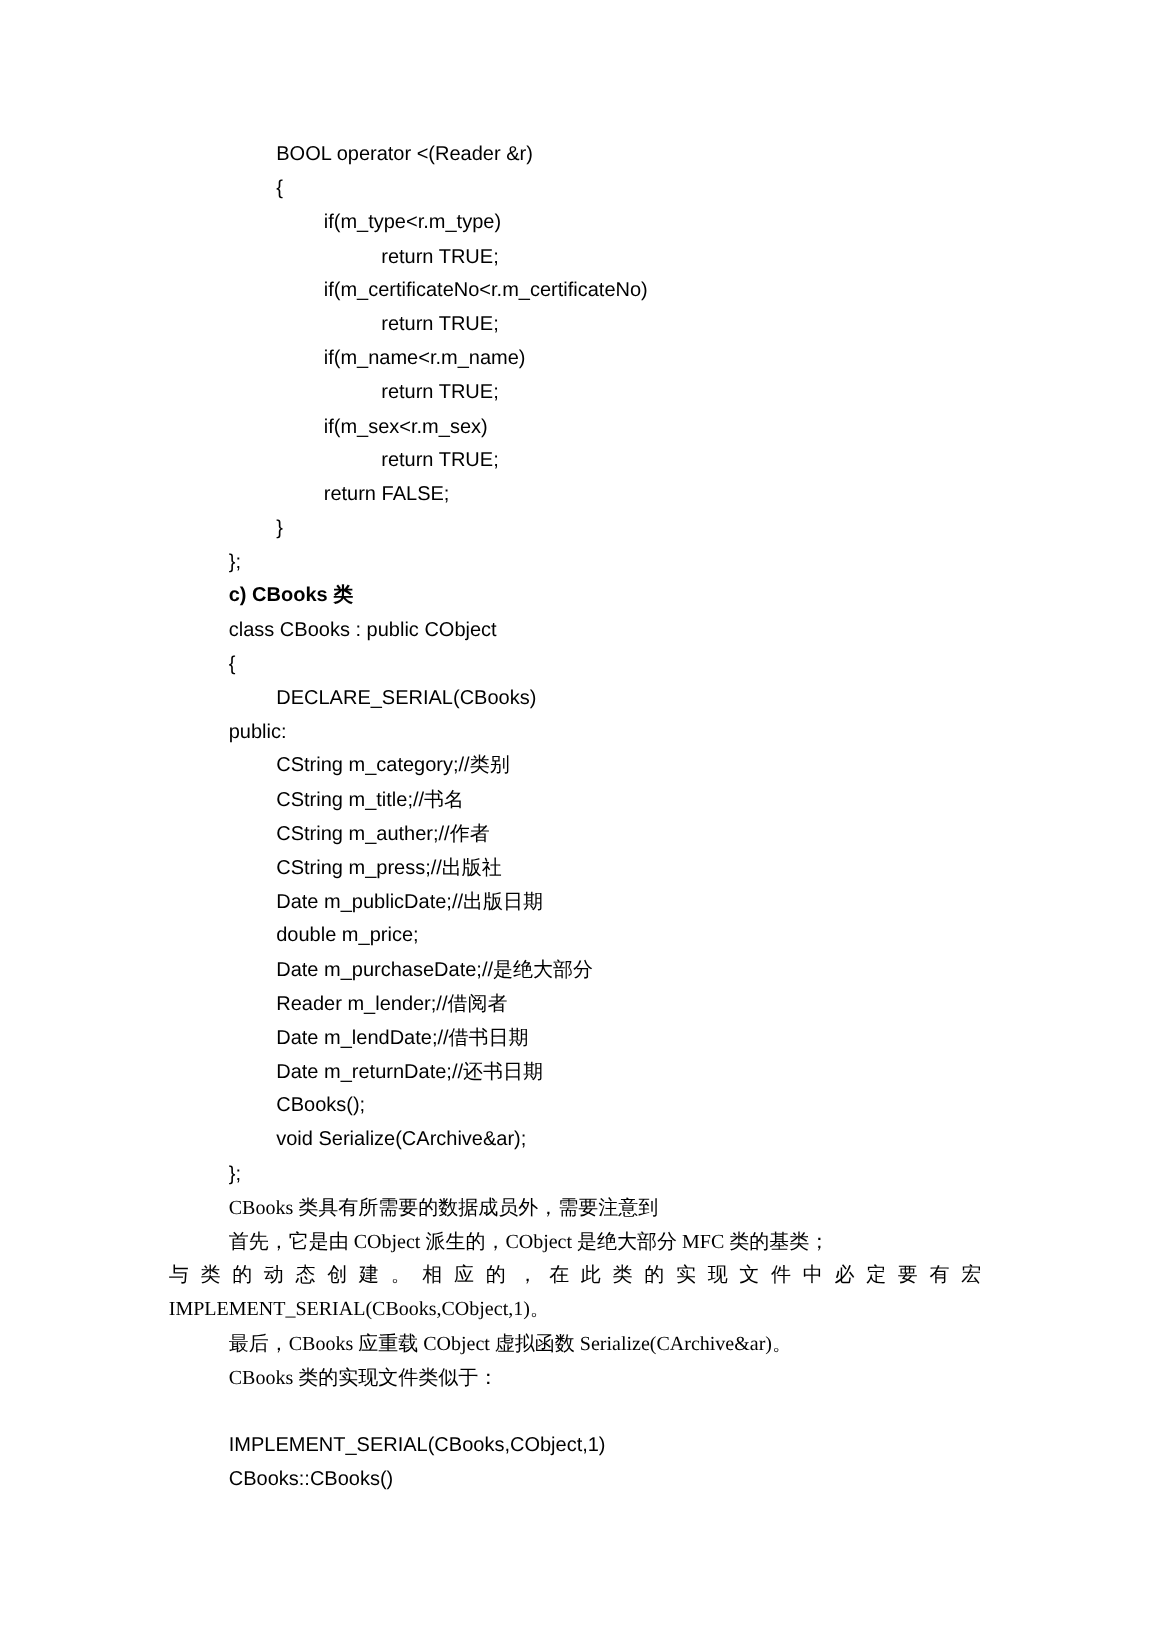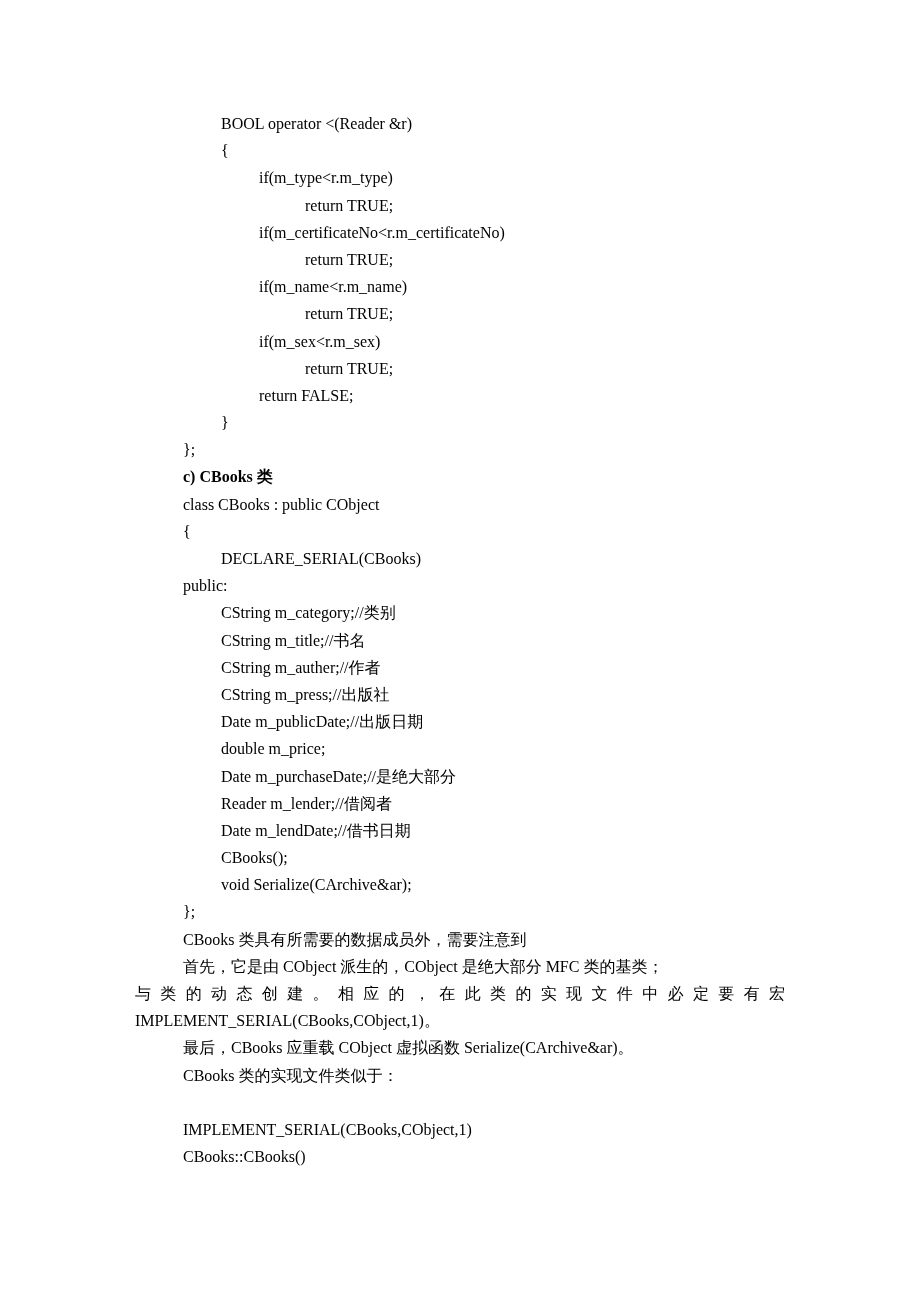--- a/index.html
+++ b/index.html
@@ -12,29 +12,29 @@
     line-height: 1.7;
   }
   .page {
     width: 920px;
     min-height: 1302px;
     padding: 110px 135px 100px 135px;
     box-sizing: border-box;
   }
   .code-line {
     white-space: pre;
-    font-family: Liberation Serif, serif;
+    font-family: Liberation Sans, sans-serif;
   }
   .indent-1 { padding-left: 48px; }
   .indent-2 { padding-left: 86px; }
   .indent-3 { padding-left: 124px; }
   .indent-4 { padding-left: 170px; }
   .heading {
     font-weight: bold;
-    font-family: Liberation Serif, serif;
+    font-family: Liberation Sans, sans-serif;
     padding-left: 48px;
   }
   .para {
     text-align: justify;
     text-justify: inter-ideograph;
   }
   .para-indent {
     text-indent: 48px;
   }
   .para-justify {
@@ -71,20 +71,21 @@
   <div class="code-line indent-1">public:</div>
   <div class="code-line indent-2">CString m_category;//类别</div>
   <div class="code-line indent-2">CString m_title;//书名</div>
   <div class="code-line indent-2">CString m_auther;//作者</div>
   <div class="code-line indent-2">CString m_press;//出版社</div>
   <div class="code-line indent-2">Date m_publicDate;//出版日期</div>
   <div class="code-line indent-2">double m_price;</div>
   <div class="code-line indent-2">Date m_purchaseDate;//是绝大部分</div>
   <div class="code-line indent-2">Reader m_lender;//借阅者</div>
   <div class="code-line indent-2">Date m_lendDate;//借书日期</div>
+  <div class="code-line indent-2">Date m_returnDate;//还书日期</div>
   <div class="code-line indent-2">CBooks();</div>
   <div class="code-line indent-2">void Serialize(CArchive&amp;ar);</div>
   <div class="code-line indent-1">};</div>
 
   <div class="para para-indent">CBooks 类具有所需要的数据成员外，需要注意到</div>
   <div class="para para-indent">首先，它是由 CObject 派生的，CObject 是绝大部分 MFC 类的基类；</div>
   <div class="para para-justify">与类的动态创建。相应的，在此类的实现文件中必定要有宏</div>
   <div class="para">IMPLEMENT_SERIAL(CBooks,CObject,1)。</div>
   <div class="para para-indent">最后，CBooks 应重载 CObject 虚拟函数 Serialize(CArchive&amp;ar)。</div>
   <div class="para para-indent">CBooks 类的实现文件类似于：</div>

